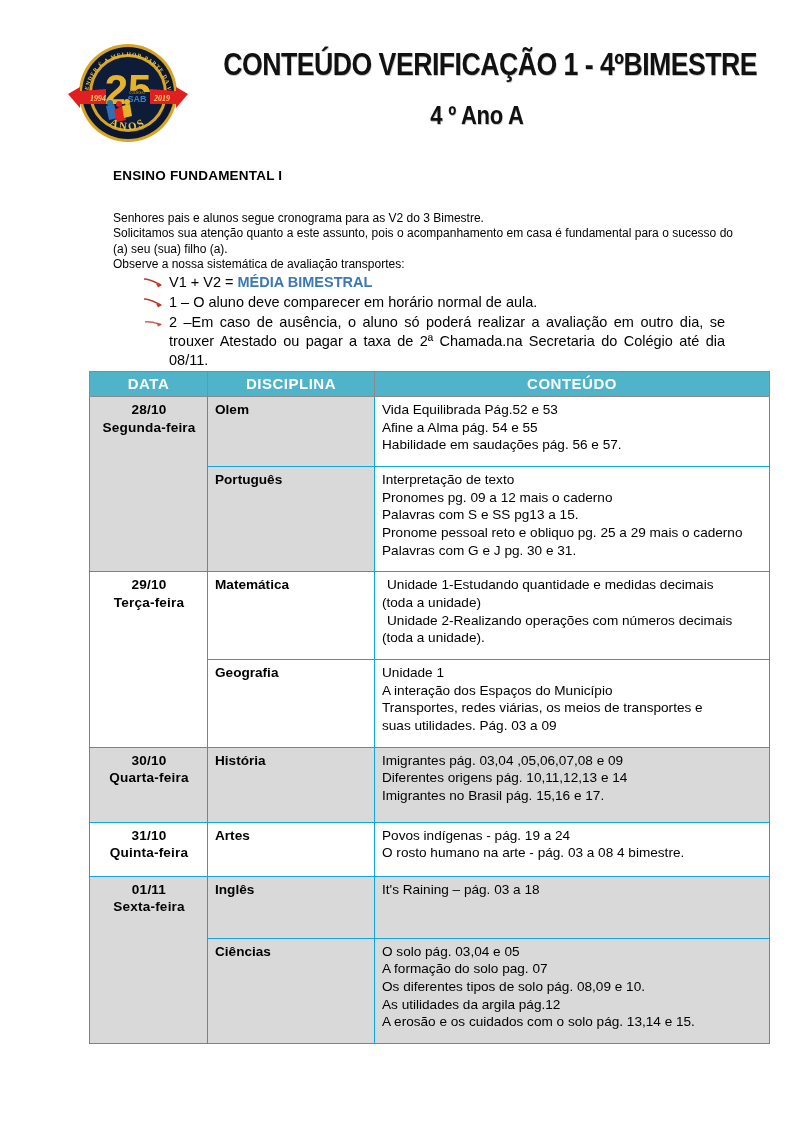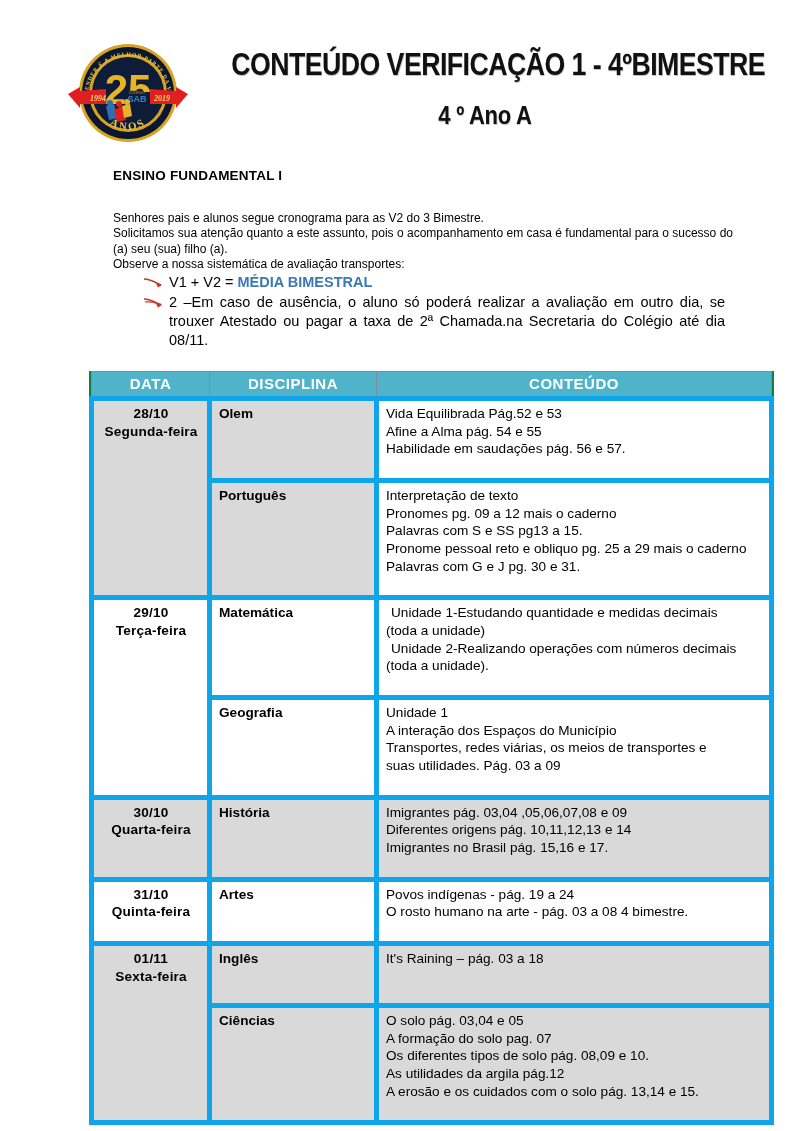--- a/index.html
+++ b/index.html
@@ -35,21 +35,21 @@
     position: absolute;
     left: 66px;
     top: 34px;
     width: 124px;
     height: 118px;
   }
   .logo-svg { display: block; width: 124px; height: 118px; }
 
   .title-block {
     position: absolute;
-    left: 190px;
+    left: 182px;
     top: 48px;
     width: 590px;
     text-align: center;
   }
   .title-main {
     font-family: "Liberation Sans Narrow", "Liberation Sans", sans-serif;
     font-weight: bold;
     font-size: 31px;
     letter-spacing: -0.6px;
     line-height: 1.08;
@@ -136,25 +136,25 @@
     font-weight: bold;
     font-size: 15px;
     letter-spacing: 0.5px;
     text-align: center;
     padding: 3px 4px 4px 4px;
     border: 1px solid #8a8a8a;
     font-family: "Liberation Sans Narrow", "Liberation Sans", sans-serif;
   }
 
   table.sched td {
-    border: 5px solid #0ea5e9;
+    border: 1px solid #0ea5e9;
     vertical-align: top;
     font-size: 13.6px;
     line-height: 1.30;
-    padding: 4px 6px 20px 7px;
+    padding: 4px 6px 12px 7px;
   }
   td.date-cell {
     text-align: center;
     vertical-align: middle;
     font-weight: bold;
     font-size: 13.6px;
     line-height: 1.42;
     font-family: "Liberation Sans Narrow", "Liberation Sans", sans-serif;
     letter-spacing: 0.2px;
   }
@@ -257,20 +257,21 @@
         </span>
         <span>V1 + V2 = </span><span class="blue">MÉDIA BIMESTRAL</span>
       </li>
       <li>
         <span class="arrow">
           <svg viewBox="0 0 22 14" width="22" height="14">
               <path d="M1 3 C7 3, 12 6, 18 9" stroke="#c0392b" stroke-width="1.6" fill="none"></path>
               <path d="M19 9 L13 7.5 L15 11.5 Z" fill="#c0392b"></path>
             </svg>
         </span>
+        <span>1 – O aluno deve comparecer em horário normal de aula.</span>
       </li>
       <li class="multi">
         <span class="arrow">
           <svg viewBox="0 0 22 14" width="22" height="14">
               <path d="M2 6 C8 5, 13 7, 18 8.5" stroke="#c0392b" stroke-width="1.4" fill="none" opacity="0.8"></path>
               <path d="M19 8.5 L13.5 7 L15 10.8 Z" fill="#c0392b" opacity="0.8"></path>
             </svg>
         </span>
         <span>2 –Em caso de  ausência, o aluno só poderá realizar a avaliação em outro dia, se trouxer Atestado ou pagar a taxa de 2ª Chamada.na Secretaria do Colégio até dia 08/11.</span>
       </li>

